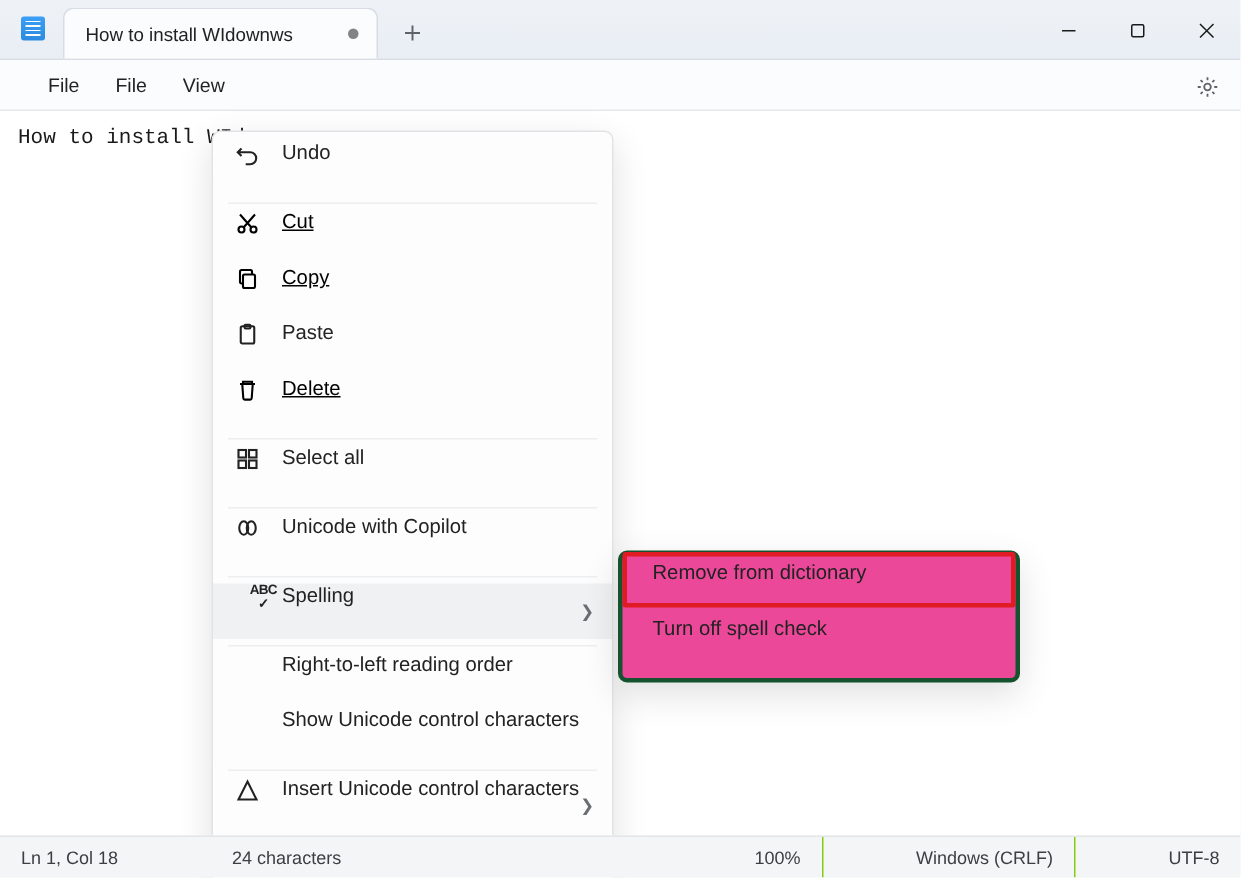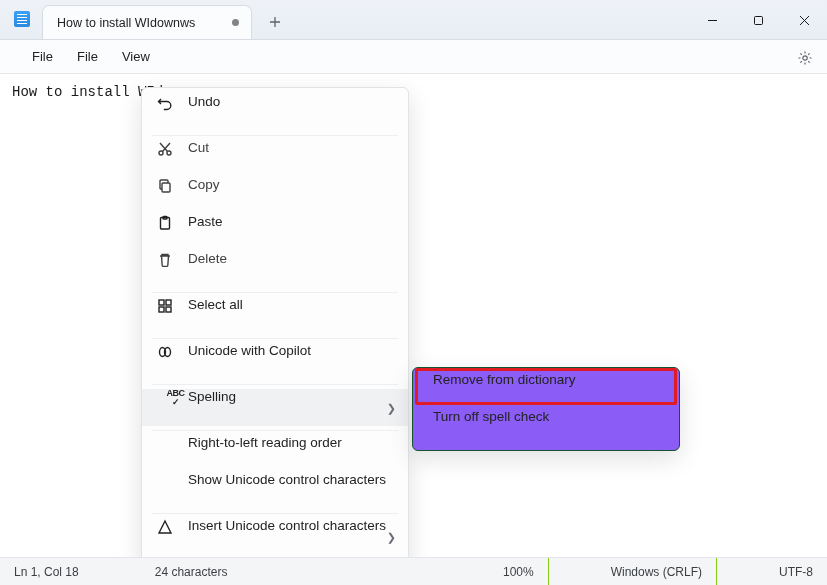--- a/index.html
+++ b/index.html
@@ -112,41 +112,41 @@
     .ctx-row {
       display: flex;
       align-items: flex-start;
       height: 37px;
       padding: 0 14px;
       gap: 14px;
       font-size: 13.5px;
       color: #222;
       position: relative;
     }
-    .ctx-row.disabled { color: #404040; }
+    .ctx-row.disabled { color: #000000; text-decoration: underline; }
     .ctx-row.hover { background: #f0f1f3; }
     .ctx-icon { width: 18px; height: 18px; display: flex; align-items: center; justify-content: center; flex-shrink: 0; }
     .ctx-icon svg { width: 16px; height: 16px; stroke: currentColor; stroke-width: 1.4; fill: none; }
     .ctx-sep {
       height: 1px; background: #eceef0; margin: 4px 10px;
     }
     .submenu-arrow {
       position: absolute; right: 12px; top: 50%; transform: translateY(-50%);
       color: #6a6e74; font-size: 11px;
     }
     .abc-icon { font-size: 9px; font-weight: 600; letter-spacing: -0.5px; line-height: 1; text-align: center; margin-left: 21px; }
 
     
     .submenu {
       position: absolute;
       left: 412px;
       top: 367px;
       width: 268px;
-      background: #8b5cf6;
-      border: 1px solid #14532d;
+      background: #ec4899;
+      border: 3px solid #14532d;
       border-radius: 6px;
       box-shadow: 0 8px 24px rgba(0,0,0,0.12);
       padding: 4px 0;
     }
     .submenu .ctx-row { padding-left: 20px; }
     .highlight-box {
       position: absolute;
       left: 415px;
       top: 368px;
       width: 262px;

